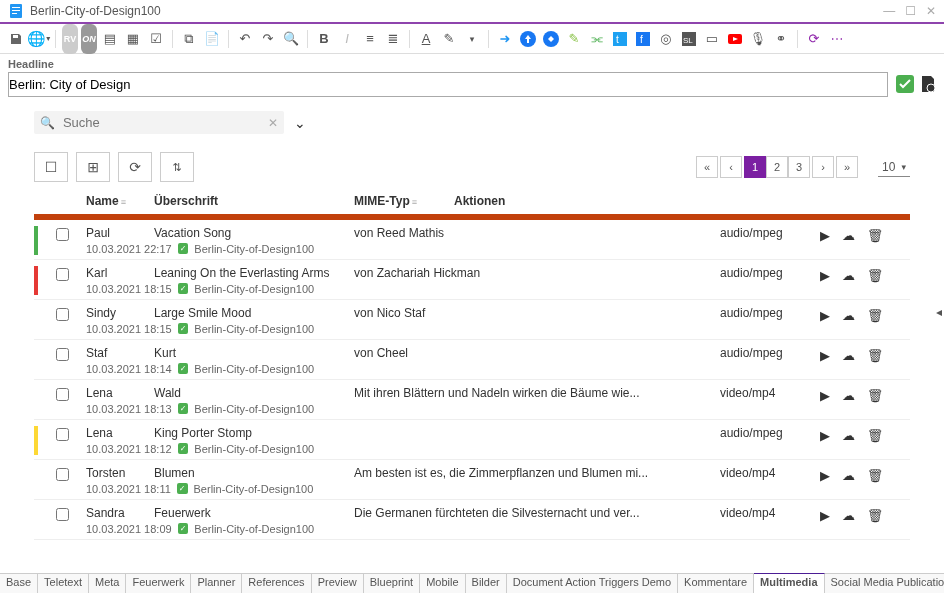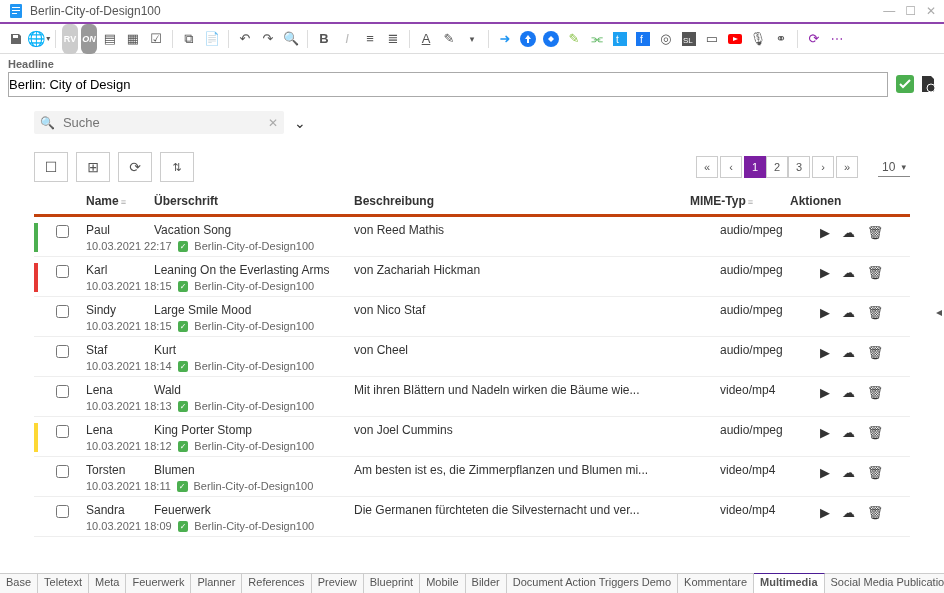--- a/index.html
+++ b/index.html
@@ -21,35 +21,35 @@
   .searchbar { display: flex; align-items: center; margin-bottom: 18px; }
   .searchbox { display: flex; align-items: center; background: #f3f3f3; border-radius: 2px; padding: 4px 6px; width: 250px; }
   .searchbox input { border: none; background: transparent; outline: none; flex: 1; margin-left: 8px; font-size: 13px; color:#0f172a;}
   .expand-caret { margin-left: 10px; font-size: 14px; color:#333; cursor:pointer;}
   .controls-row { display: flex; align-items: center; margin-bottom: 6px; }
   .ctrl-box { width: 34px; height: 30px; border: 1px solid #ccc; display: inline-flex; align-items: center; justify-content: center; margin-right: 8px; cursor: pointer; font-size:14px; color:#555;}
   .pagination { margin-left: auto; display: flex; align-items: center; gap: 2px; }
   .page-btn { min-width: 22px; height: 22px; border: 1px solid #ccc; display: inline-flex; align-items: center; justify-content: center; font-size: 11px; color: #555; cursor:pointer; background:#fff;}
   .page-btn.active { background: #7b1fa2; border-color:#7b1fa2; color: #fff; }
   .page-size { margin-left: 18px; border-bottom:1px solid #888; padding:2px 4px; display:flex; align-items:center; gap:6px; font-size:12px; color:#555;}
-  .table-header { display: flex; padding: 6px 0 6px 52px; border-bottom: 3px solid #c2410c; font-weight: bold; font-size: 12px; color:#333;}
+  .table-header { display: flex; padding: 6px 0 6px 52px; border-bottom: 6px solid #c2410c; font-weight: bold; font-size: 12px; color:#333;}
   .col-name { width: 68px; }
   .col-title { width: 200px; }
   .col-desc { width: 336px; }
   .col-mime { width: 100px; }
   .col-actions { width: 80px; }
   .sort-ind { color:#aaa; font-size:9px; margin-left:2px;}
   .rows { }
   .row { display: flex; align-items: flex-start; padding: 6px 0 4px 0; border-bottom: 0.5px solid #eee; position:relative;}
   .row .stripe { width: 4px; align-self: stretch; }
   .row .cb { width: 48px; display:flex; justify-content:center; padding-top:2px;}
   .row .cb input { }
   .row .main { flex: 1; }
   .row .line1 { display: flex; }
-  .row .line2 { display: flex; font-size: 11px; color: #666; margin-top: 3px; align-items:flex-end; gap:6px;}
+  .row .line2 { display: flex; font-size: 11px; color: #666; margin-top: 3px; align-items:flex-start; gap:6px;}
   .row .mime { width: 100px; font-size:12px; color:#333;}
   .row .actions { width: 90px; display:flex; gap:12px; color:#333; font-size:13px; padding-top:2px;}
   .check-badge { color:#fff; background:#4caf50; font-size:8px; padding:1px 2px; border-radius:2px; }
   .bottom-tabs { position:absolute; bottom:0; left:0; right:0; height:20px; display:flex; border-top:1px solid #ccc; background:#f8f8f8; font-size:11px;}
   .btab { padding:2px 6px; border-right:1px solid #ccc; color:#555; cursor:pointer; white-space:nowrap;}
   .btab.active { background:#fff; font-weight:bold; border-top:1px solid #4c1d95; margin-top:-1px;}
   .side-handle { position:absolute; right:0; top:50%; width:10px; height:30px; display:flex; align-items:center; justify-content:center; color:#555; cursor:pointer;}
   svg { display:block; }
 </style>
 </head>
@@ -200,21 +200,20 @@
       <span class="page-size">
           <span>10</span>
           <span style="font-size:9px;">▾</span>
         </span>
     </div>
   </div>
 
   <div class="table-header">
     <div class="col-name"><span>Name</span><span class="sort-ind">≡</span></div>
     <div class="col-title"><span>Überschrift</span></div>
-    <div class="col-desc"><span>Beschreibung</span></div>
     <div class="col-mime"><span>MIME-Typ</span><span class="sort-ind">≡</span></div>
     <div class="col-actions"><span>Aktionen</span></div>
   </div>
 
   <div class="rows" id="rows-holder">
       <div class="row">
         <div class="stripe" style="background:#4caf50"></div>
         <div class="cb">
           <input type="checkbox" style="">
         </div>
@@ -335,21 +334,20 @@
       </div>
       <div class="row">
         <div class="stripe" style="background:#fdd835"></div>
         <div class="cb">
           <input type="checkbox" style="">
         </div>
         <div class="main">
           <div class="line1">
             <div class="col-name">Lena</div>
             <div class="col-title">King Porter Stomp</div>
-            <div class="col-desc">von Joel Cummins</div>
           </div>
           <div class="line2">
             <span>10.03.2021 18:12</span>
             <span class="check-badge">✓</span>
             <span>Berlin-City-of-Design100</span>
           </div>
         </div>
         <div class="mime">audio/mpeg</div>
         <div class="actions">
           <span>▶</span>

